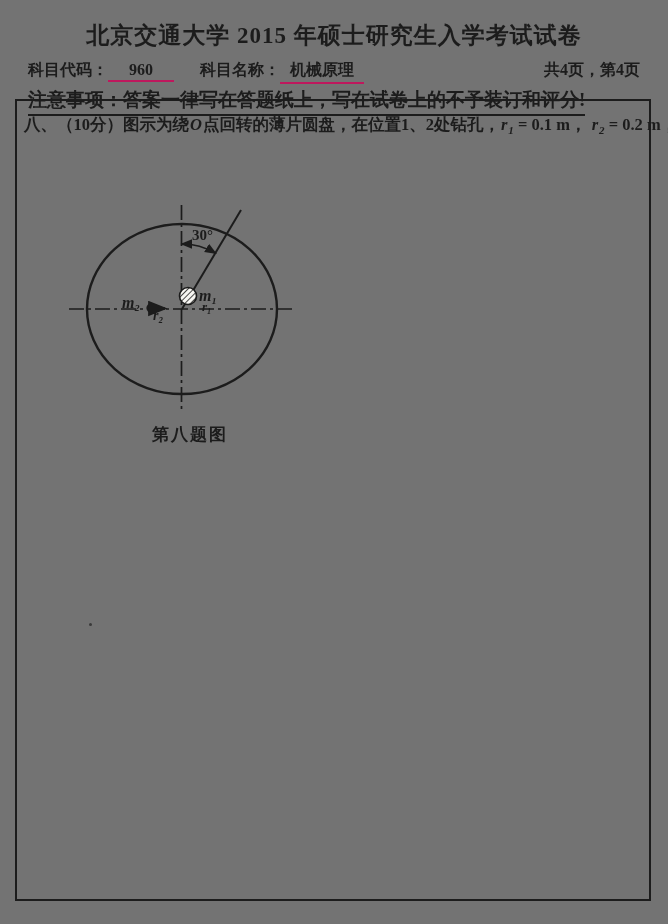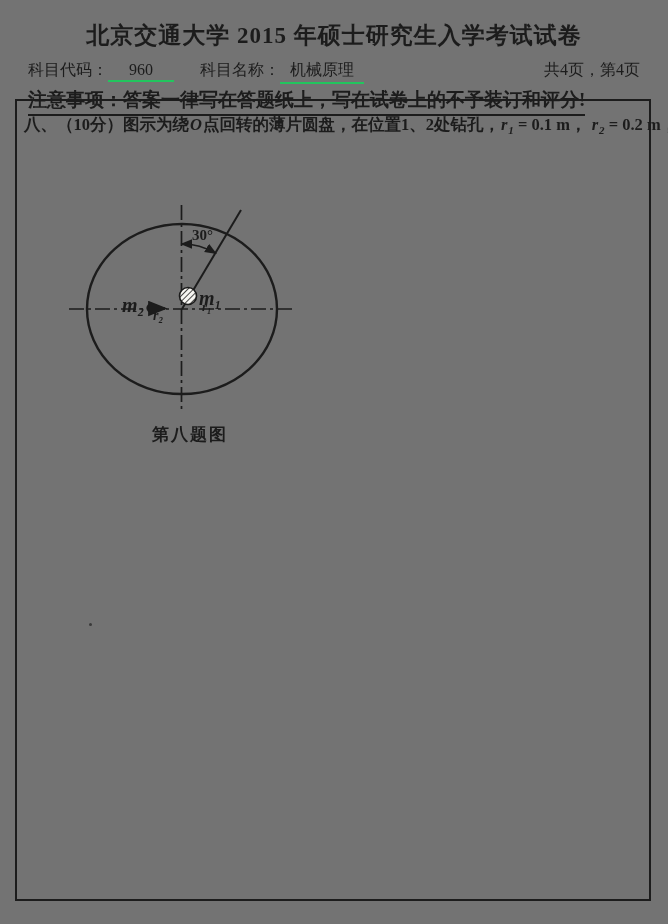--- a/index.html
+++ b/index.html
@@ -19,27 +19,27 @@
     font-size:23px;
     font-weight:bold;
     letter-spacing:1px;
     white-space:nowrap;
   }
   .meta-row {
     display:flex;
     align-items:baseline;
     padding:9px 28px 0 28px;
     font-size:16px;
-    font-weight:normal;
+    font-weight:bold;
     white-space:nowrap;
   }
   .u-value {
     display:inline-block;
     text-align:center;
-    border-bottom:2px solid #22c55e;
+    border-bottom:2px solid #be185d;
     padding:0 10px 1px 10px;
   }
   .code-val { min-width:66px; margin-right:26px; }
   .name-val { min-width:78px; }
   .page-info { margin-left:auto; }
   .notice-row {
     padding:3px 38px 0 28px;
     font-size:19px;
     font-weight:bold;
     white-space:nowrap;
@@ -67,21 +67,21 @@
   .r-v  { font-style:italic; font-weight:bold; padding:0 1px; }
   .r-vec{ font-style:italic; font-weight:bold; padding:0 1px; text-decoration:overline; }
   .r-sub{ font-style:italic; font-weight:bold; font-size:11px; vertical-align:-4px; }
   
   .figure { position:absolute; left:55px; top:195px; width:260px; height:270px; }
   .figure svg { position:absolute; left:0; top:0; }
   .flabel {
     position:absolute;
     font-style:italic;
     font-weight:bold;
-    font-size:20px;
+    font-size:16px;
     white-space:nowrap;
   }
   .flabel.angle { font-style:normal; font-size:15px; }
   .fig-caption {
     position:absolute;
     left:97px; top:228px;
     font-size:17px;
     font-weight:bold;
     letter-spacing:2px;
     white-space:nowrap;

